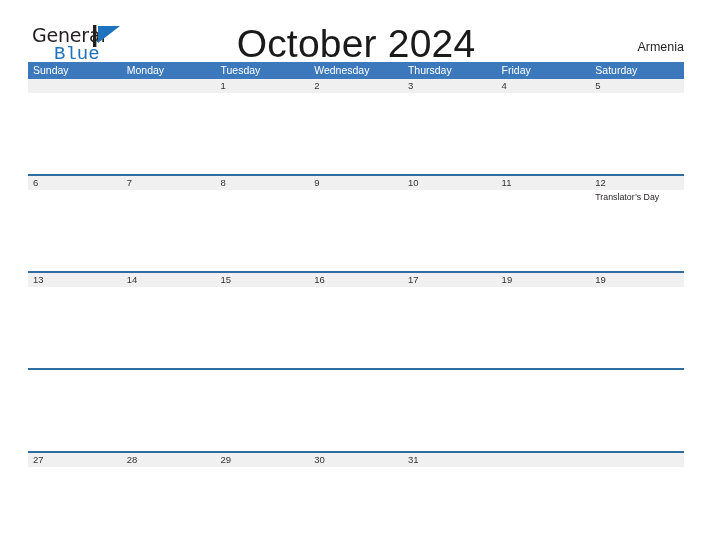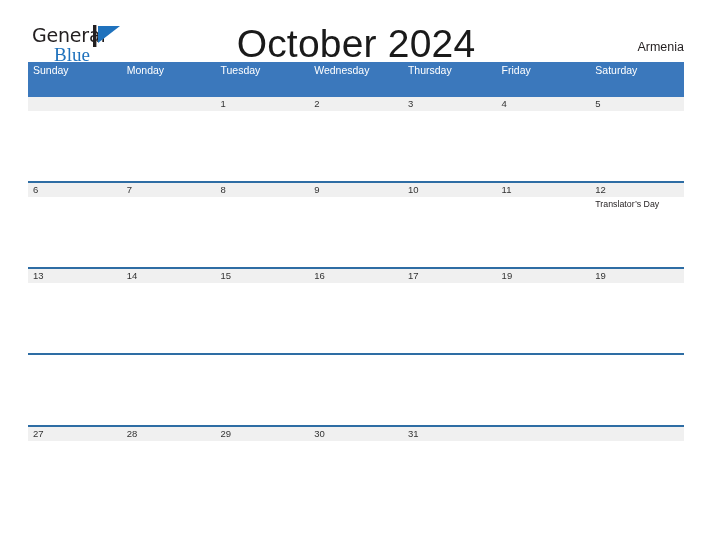--- a/index.html
+++ b/index.html
@@ -40,21 +40,21 @@
   }
   .logo-general {
     font-family: "DejaVu Sans", sans-serif;
     font-size: 19px;
     color: #231f20;
     letter-spacing: -0.2px;
     display: block;
     height: 20px;
   }
   .logo-blue {
-    font-family: Liberation Serif, serif;
+    font-family: Liberation Mono, monospace;
     font-size: 19px;
     color: #1f72bd;
     display: block;
     margin-left: 22px;
     margin-top: -1px;
   }
   .logo-flag {
     position: absolute;
     left: 61px;
     top: -1px;
@@ -85,42 +85,42 @@
 
   
   .calendar {
     margin: 0 28px;
     width: 656px;
   }
 
   .weekdays {
     display: flex;
     background: #3b78bc;
-    height: 35px;
+    height: 17px;
   }
   .weekday {
     flex: 1 1 0;
     color: #ffffff;
     font-size: 10.5px;
     line-height: 17px;
     padding-left: 5px;
     box-sizing: border-box;
     white-space: nowrap;
     overflow: hidden;
   }
 
   .week {
     border-top: 2px solid #2e6da4;
   }
   .week:first-of-type {
     border-top: none;
   }
   .week-row {
     display: flex;
-    height: 70px;
+    height: 81px;
     background: #ffffff;
   }
   .day {
     flex: 1 1 0;
     box-sizing: border-box;
     position: relative;
     padding: 0;
     overflow: hidden;
   }
   .day-stripe-row {

